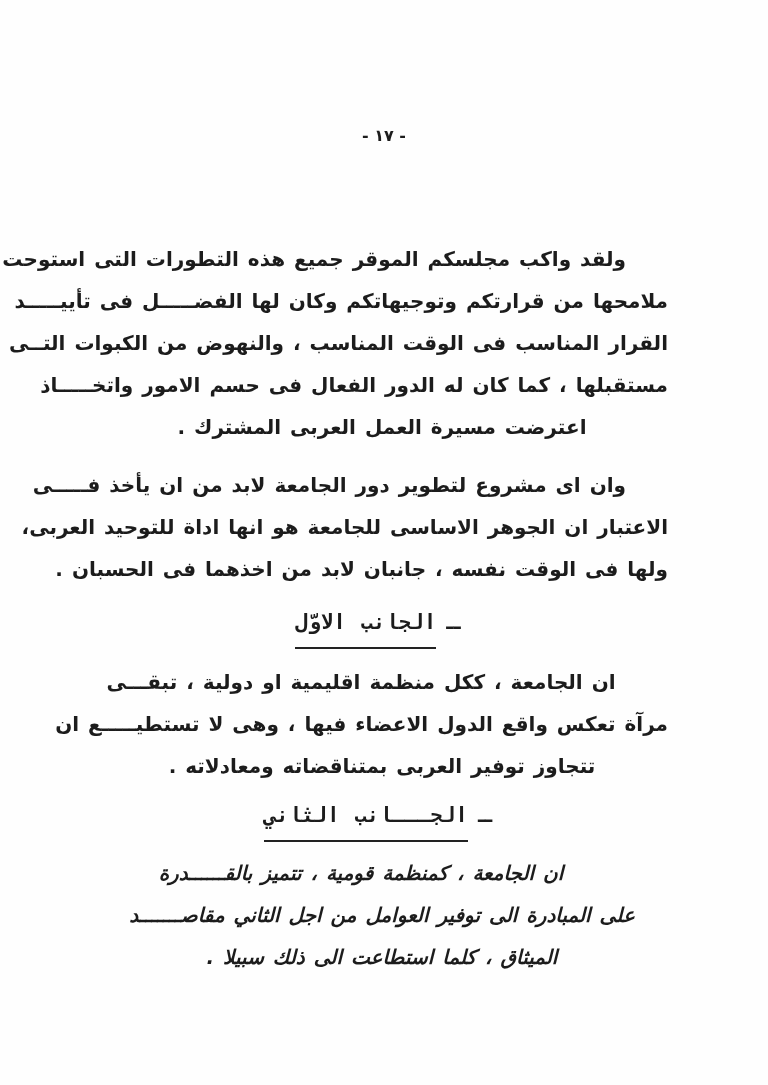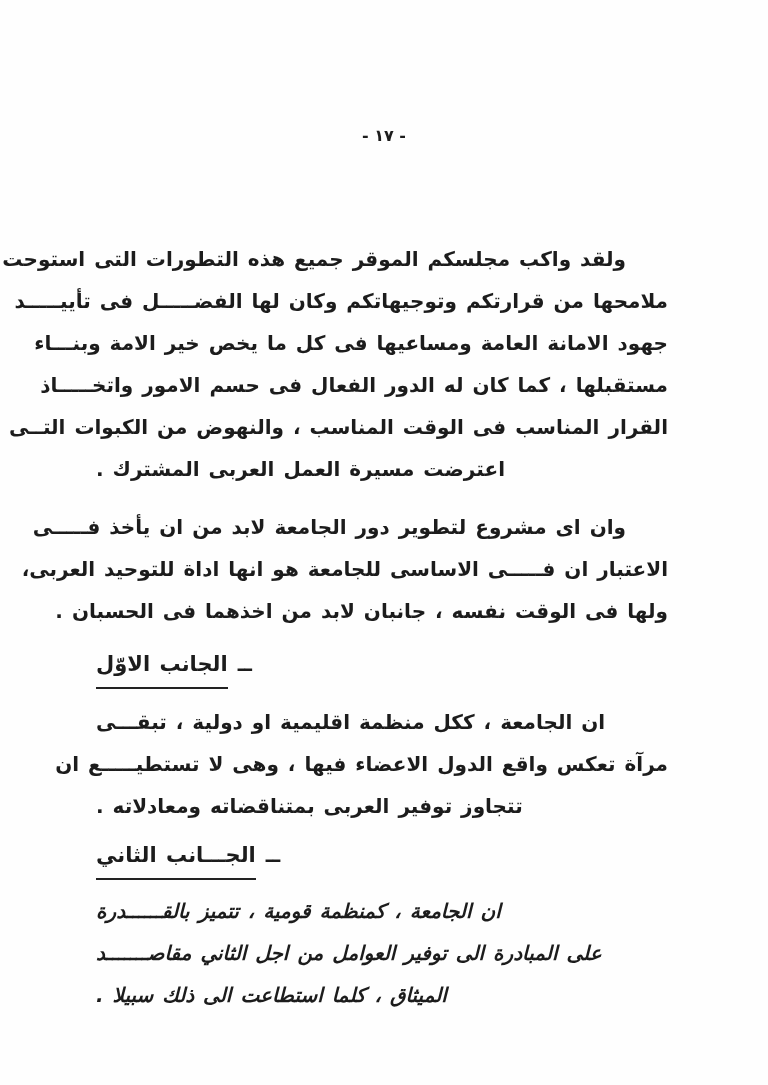--- a/index.html
+++ b/index.html
@@ -26,21 +26,21 @@
     font-weight: bold;
     letter-spacing: 3px;
     color: #1c1c1c;
   }
   .content {
     position: absolute;
     top: 238px;
     right: 100px;
     width: 572px;
     direction: rtl;
-    text-align: left;
+    text-align: center;
     font-size: 20px;
     font-weight: 600;
     word-spacing: 2px;
   }
   .para .line {
     line-height: 42px;
     white-space: nowrap;
   }
   .line.indent {
     padding-right: 42px;
@@ -57,43 +57,43 @@
     padding-right: 8px;
     white-space: nowrap;
   }
   .heading .dash {
     margin-inline-end: 10px;
   }
   .heading .underline {
     display: inline-block;
     border-bottom: 2px solid #222222;
     padding-bottom: 5px;
+    font-family: Liberation Mono, monospace;
   }
 </style>
 </head>
 <body>
 
 <div class="page">
 
   <div class="page-number">- ١٧ -</div>
 
   <div class="content">
 
     <div class="para para-1">
       <div class="line indent">ولقد واكب مجلسكم الموقر جميع هذه التطورات التى استوحت</div>
       <div class="line">ملامحها من قرارتكم وتوجيهاتكم وكان لها الفضـــــل فى تأييـــــد</div>
-      <div class="line">جهود الامانة العامة ومساعيها فى كل ما يخص خير الامة وبنـــاء</div>
+      <div class="line">القرار المناسب فى الوقت المناسب ، والنهوض من الكبوات التــى</div>
       <div class="line">مستقبلها ، كما كان له الدور الفعال فى حسم الامور واتخـــــاذ</div>
-      <div class="line">القرار المناسب فى الوقت المناسب ، والنهوض من الكبوات التــى</div>
       <div class="line">اعترضت مسيرة العمل العربى المشترك .</div>
     </div>
 
     <div class="para para-2">
       <div class="line indent">وان اى مشروع لتطوير دور الجامعة لابد من ان يأخذ فـــــى</div>
-      <div class="line">الاعتبار ان فـــــى الاساسى للجامعة هو انها اداة للتوحيد العربى،</div>
+      <div class="line">الاعتبار ان الجوهر الاساسى للجامعة هو انها اداة للتوحيد العربى،</div>
       <div class="line">ولها فى الوقت نفسه ، جانبان لابد من اخذهما فى الحسبان .</div>
     </div>
 
     <div class="heading heading-1">
       <span class="dash">ــ</span><span class="underline">الجانب الاوّل</span>
     </div>
 
     <div class="para para-3">
       <div class="line indent">ان الجامعة ، ككل منظمة اقليمية او دولية ، تبقـــى</div>
       <div class="line">مرآة تعكس واقع الدول الاعضاء فيها ، وهى لا تستطيـــــع ان</div>

